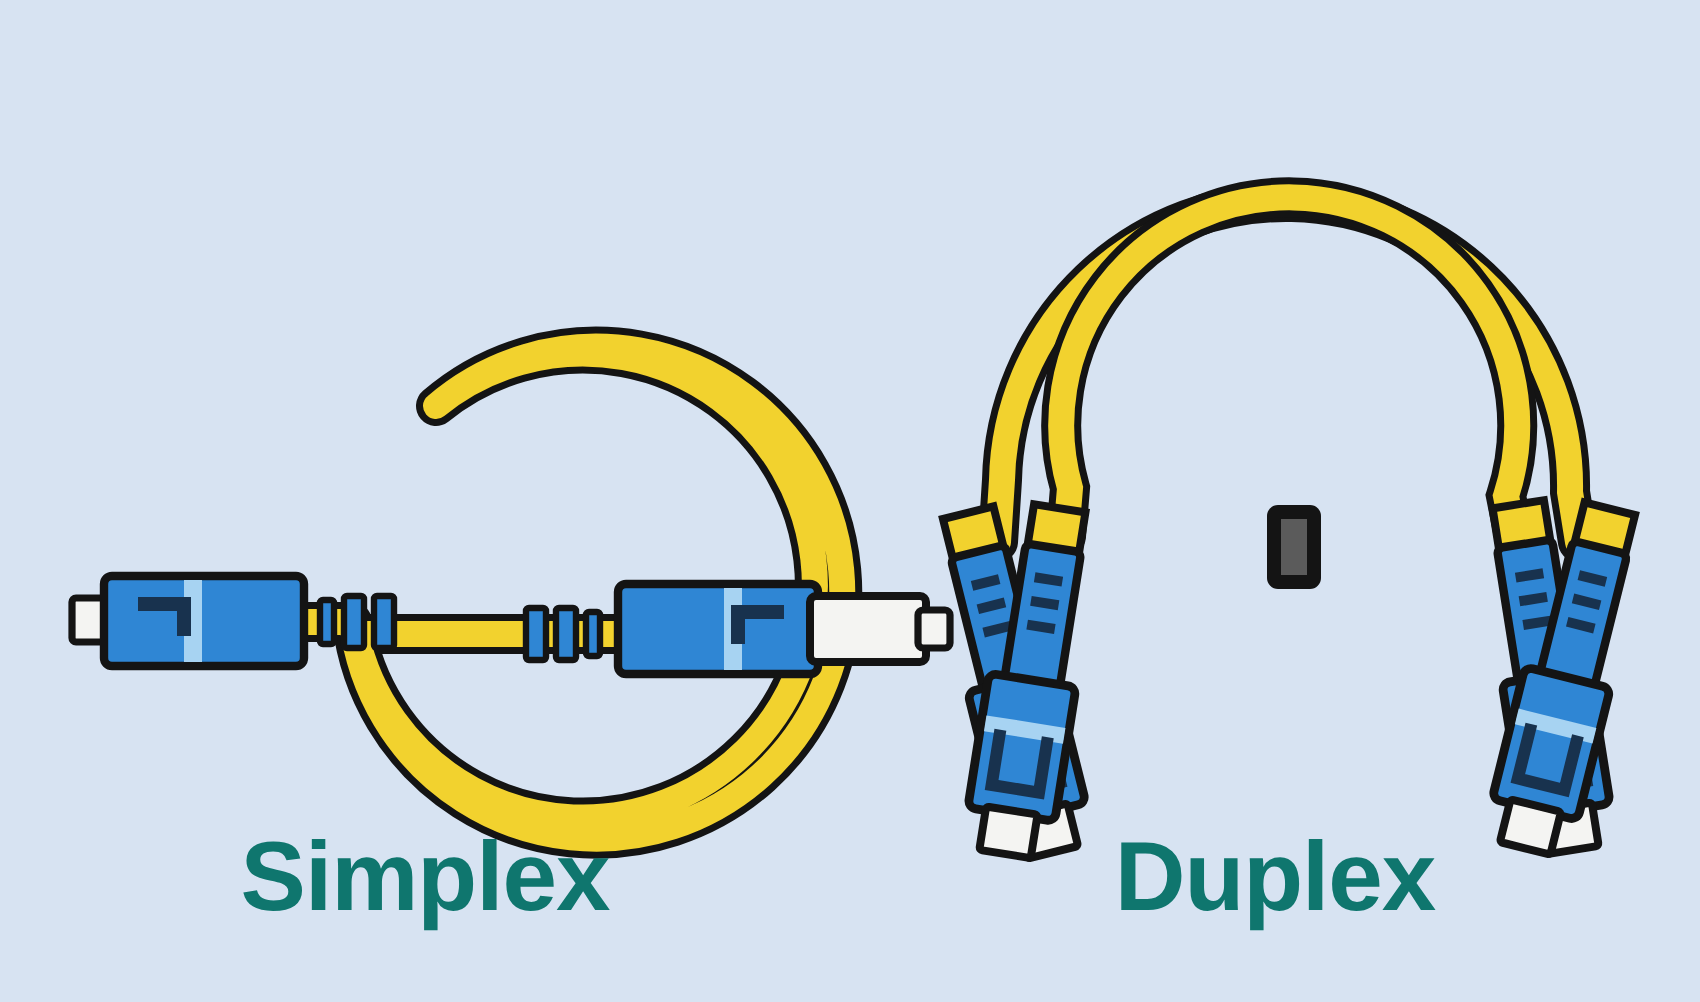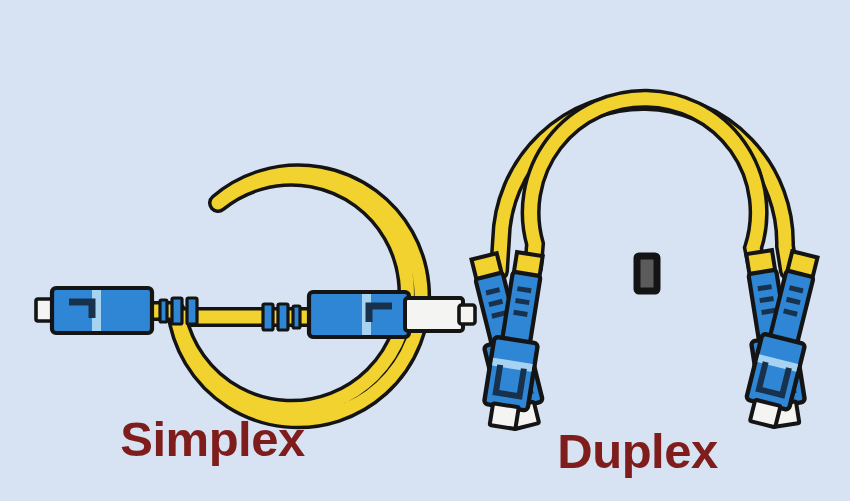--- a/index.html
+++ b/index.html
@@ -23,32 +23,32 @@
     inset: 0;
     display: block;
   }
   .caption {
     position: absolute;
     text-align: center;
     font-family: "Liberation Sans", sans-serif;
     font-weight: bold;
     font-size: 49px;
     letter-spacing: -0.5px;
-    color: #7f1d1d;
+    color: #0f766e;
     line-height: 1;
     user-select: none;
   }
   #caption-simplex {
     left: 0px;
     top: 415px;
     width: 425px;
   }
   #caption-duplex {
     left: 425px;
-    top: 427px;
+    top: 415px;
     width: 425px;
     text-align: center;
   }
 </style>
 </head>
 <body>
 
 <div id="stage">
 
   <svg id="scene" viewBox="0 0 850 501" width="850" height="501" xmlns="http://www.w3.org/2000/svg">

